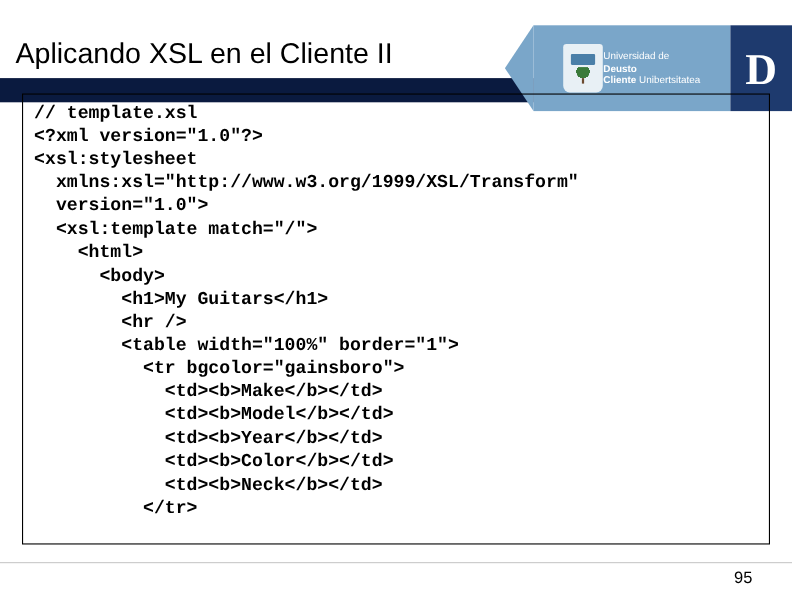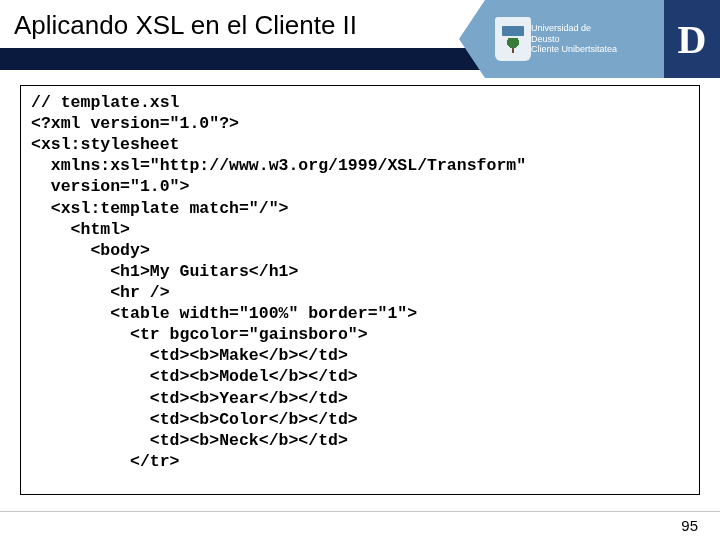--- a/index.html
+++ b/index.html
@@ -8,20 +8,21 @@
     height: 540px;
     background: #ffffff;
     font-family: Arial, Helvetica, sans-serif;
     position: relative;
     overflow: hidden;
   }
   .header {
     position: relative;
     height: 78px;
     width: 100%;
+    margin-top: 23px;
   }
   .title-area {
     padding: 10px 0 0 14px;
     height: 48px;
   }
   .slide-title {
     font-size: 26px;
     font-weight: 400;
     color: #000;
   }
@@ -50,30 +51,31 @@
     border-right: 26px solid #7aa6c9;
     position: absolute;
     left: -26px;
     top: 0;
   }
   .logo-main {
     flex: 1;
     background: #7aa6c9;
     display: flex;
     align-items: center;
+    justify-content: center;
     gap: 0;
     padding: 0 10px;
   }
   .uni-text {
     color: #fff;
     font-size: 9px;
     line-height: 1.2;
     text-align: left;
   }
-  .uni-text .bold { font-weight: normal; }
+  .uni-text .bold { font-weight: bold; }
   .crest {
     width: 36px;
     height: 44px;
     background: #e8f0f5;
     border-radius: 3px 3px 6px 6px;
     display: flex;
     flex-direction: column;
     align-items: center;
     justify-content: center;
     gap: 2px;
@@ -129,21 +131,21 @@
     position: absolute;
     bottom: 28px;
     left: 0;
     width: 100%;
     height: 1px;
     background: #c8c8c8;
   }
   .page-num {
     position: absolute;
     bottom: 6px;
-    right: 22px;
+    right: 36px;
     font-size: 15px;
     color: #000;
   }
 </style>
 </head>
 <body>
 
 <div class="header">
   <div class="title-area">
     <h1 class="slide-title">Aplicando XSL en el Cliente II</h1>

